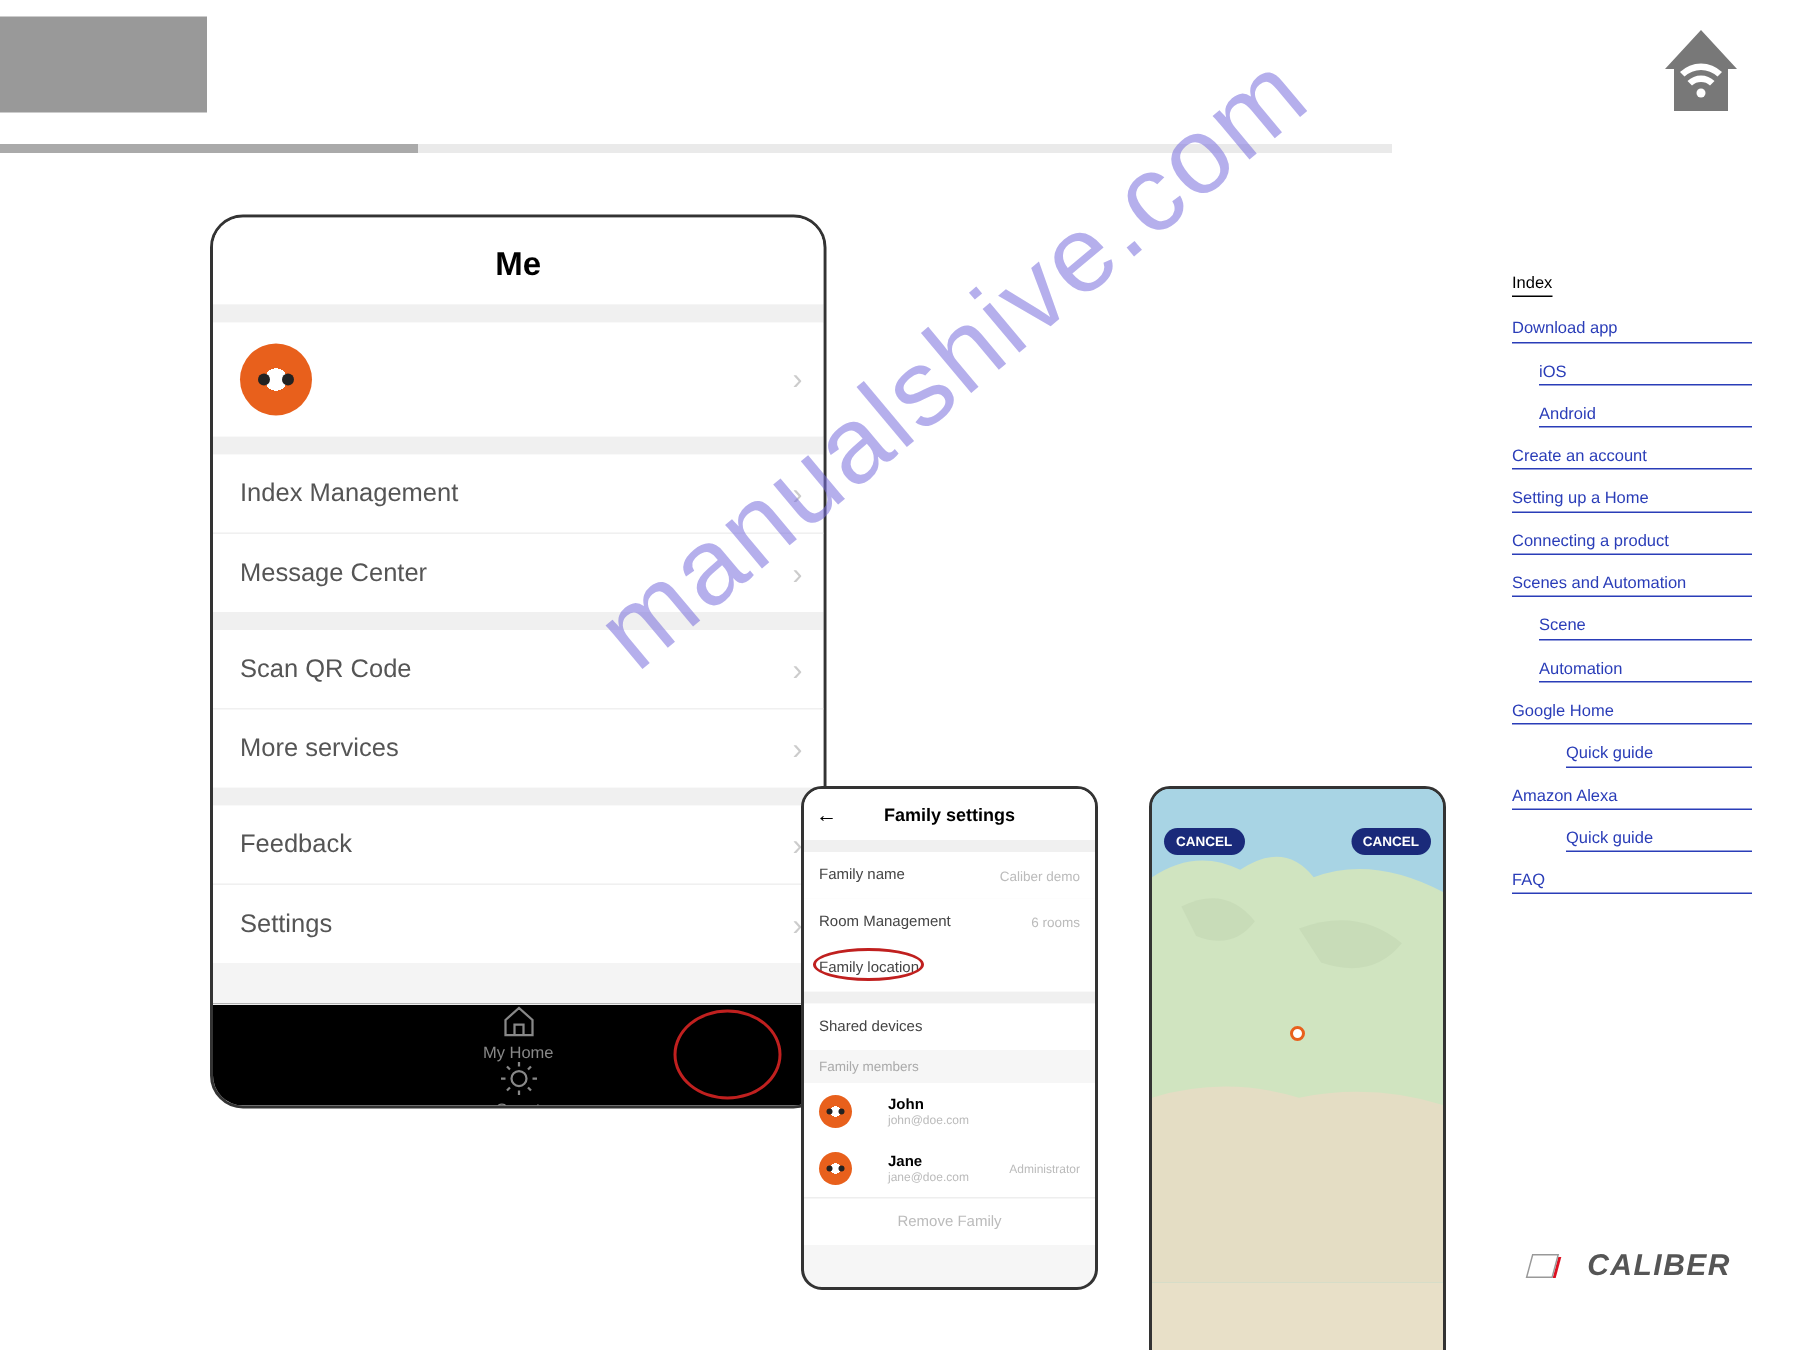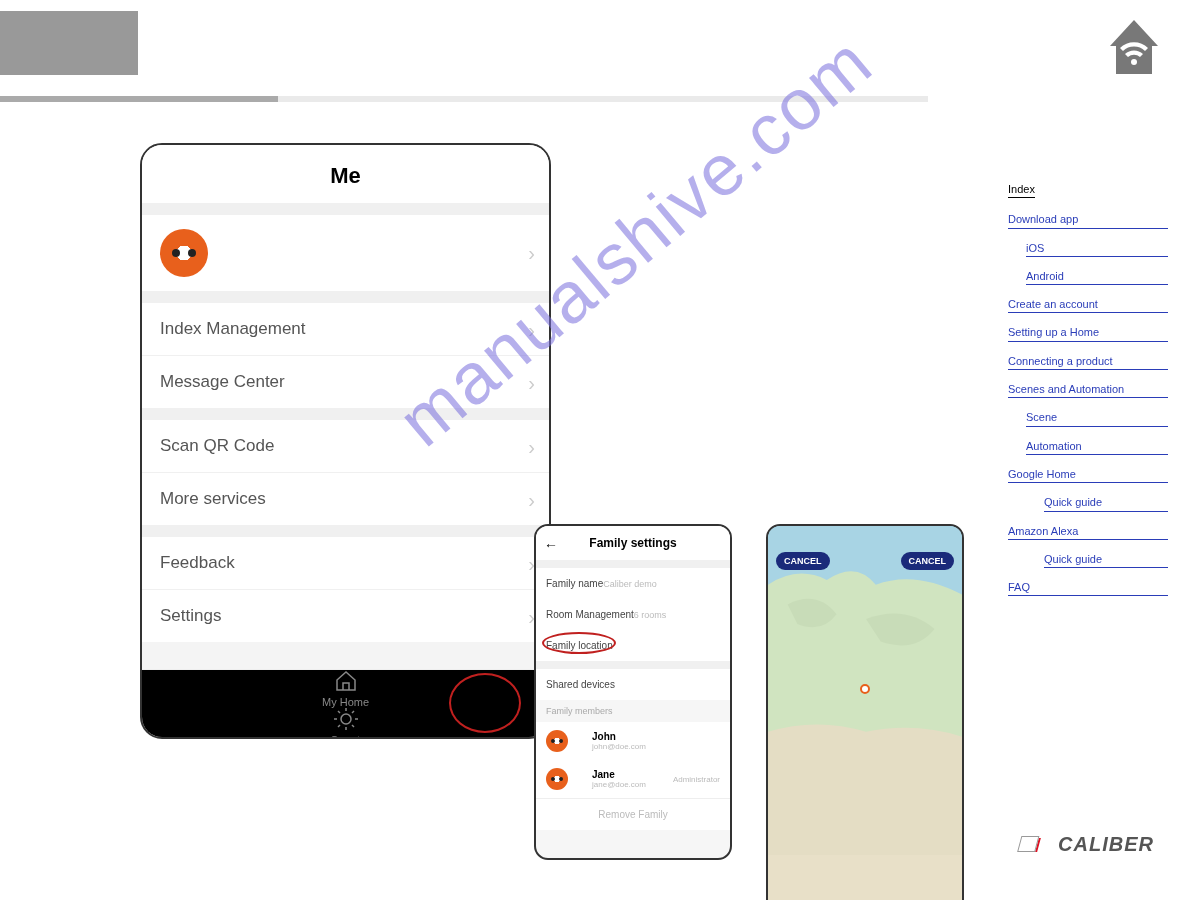--- a/index.html
+++ b/index.html
@@ -29,21 +29,21 @@
   
   .tabbar { position: absolute; bottom: 0; left: 0; right: 0; height: 68px; background: #000000; display: flex; border-top: 1px solid #eee; flex-direction: column; }
   .tab { flex: 1; display: flex; flex-direction: column; align-items: center; justify-content: center; font-size: 11px; color: #888; gap: 4px; }
   .tab.active { color: #1e4bd6; }
   .circle-red { position: absolute; bottom: 4px; right: 28px; width: 72px; height: 60px; border: 2.5px solid #c0201f; border-radius: 50%; pointer-events:none; }
   
   
   .phone2 { position: absolute; top: 524px; left: 534px; width: 198px; height: 336px; border: 2px solid #333; border-radius: 14px; background: #f6f6f6; overflow: hidden; font-size: 10px; }
   .p2-head { display:flex; align-items:center; padding: 10px 8px; background:#fff; font-weight:700; font-size:12px; position:relative; justify-content:center;}
   .p2-back { position:absolute; left:8px; font-size:14px; }
-  .p2-row { background:#fff; padding: 10px 10px; display:flex; align-items:center; color:#444; position:relative; }
+  .p2-row { background:#fff; padding: 10px 10px; display:flex; justify-content:space-between; align-items:center; color:#444; position:relative; }
   .p2-row .val { color:#bbb; font-size:9px; }
   .p2-gap { height:8px; background:#f0f0f0; }
   .p2-sect { padding:6px 10px; color:#aaa; font-size:9px; background:#f6f6f6;}
   .member { background:#fff; padding:8px 10px; display:flex; align-items:center; gap:24px; }
   .av-sm { width:22px; height:22px; border-radius:50%; background: radial-gradient(circle,#fff 22%,#e8601c 22%); position:relative; flex-shrink:0;}
   .av-sm::before,.av-sm::after{content:'';position:absolute;width:4px;height:4px;background:#222;border-radius:50%;top:9px;}
   .av-sm::before{left:5px;} .av-sm::after{right:5px;}
   .member .info .nm { font-weight:700; font-size:10px;}
   .member .info .em { color:#bbb; font-size:8px;}
   .member .role { margin-left:auto; color:#bbb; font-size:8px;}

